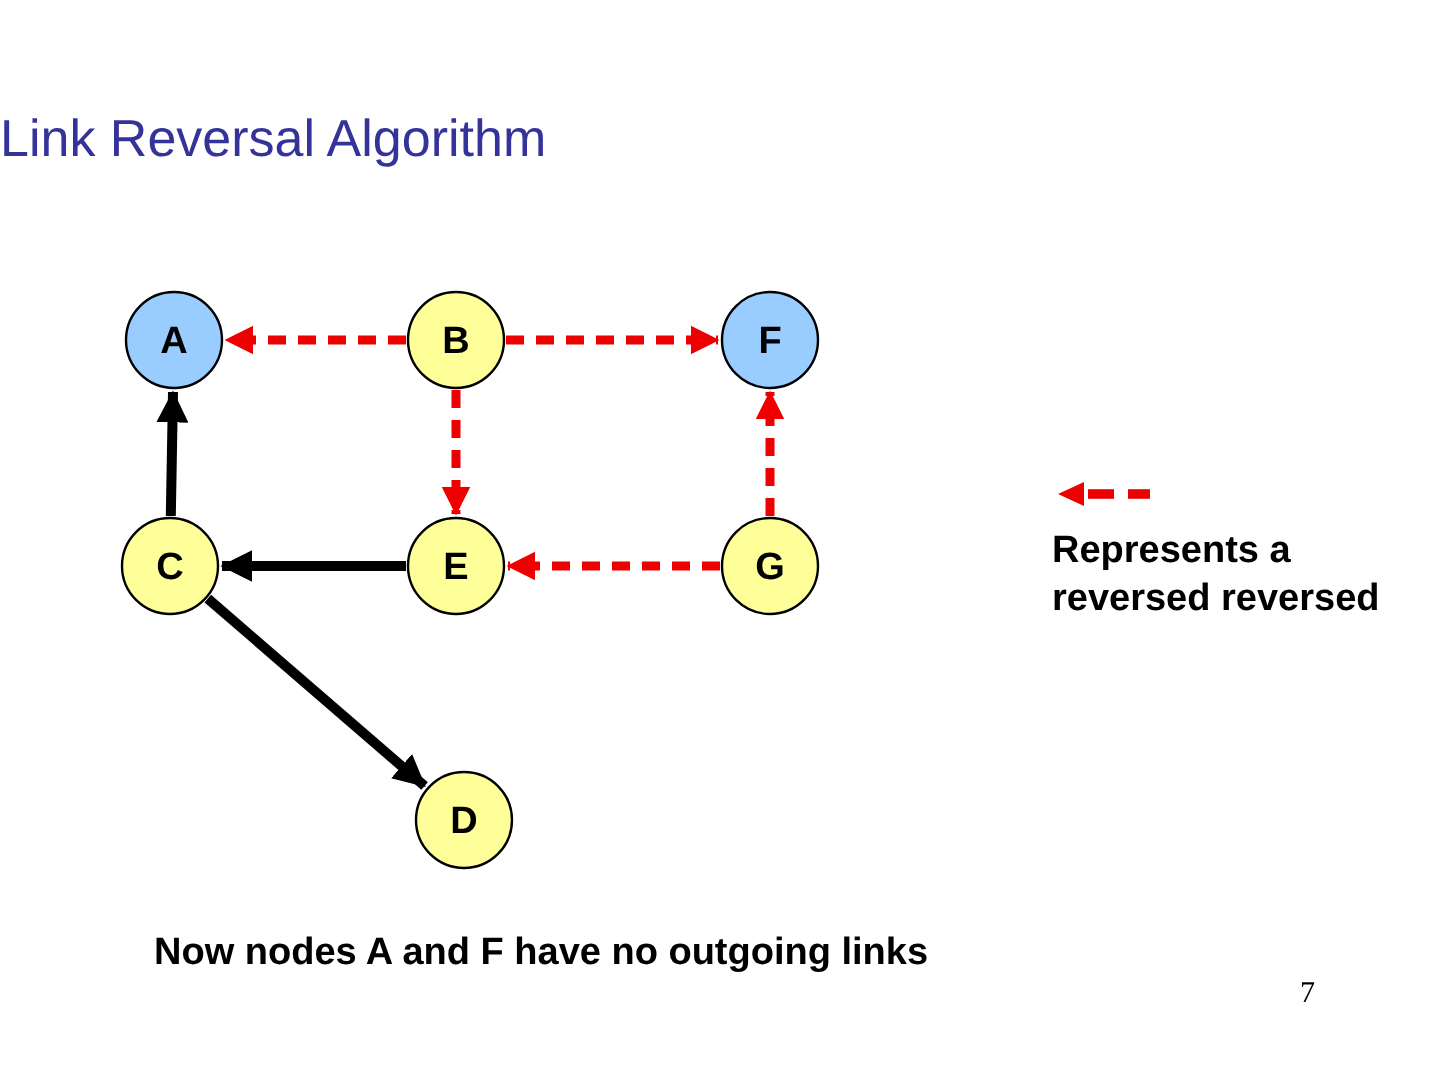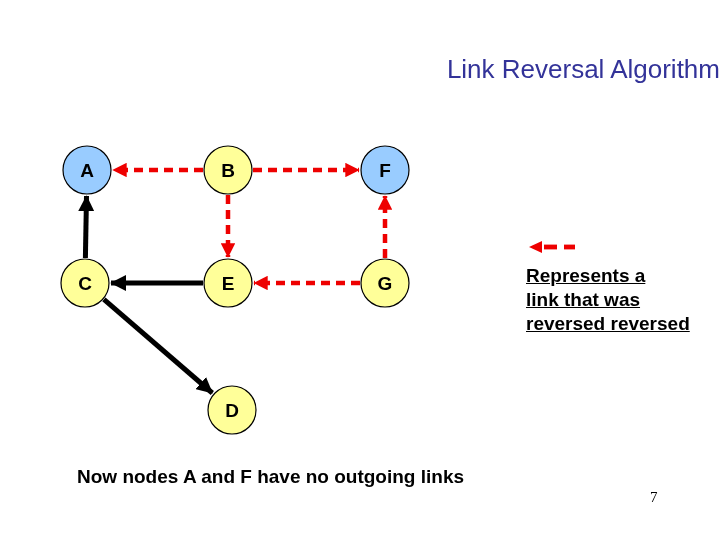--- a/index.html
+++ b/index.html
@@ -3,26 +3,26 @@
 <meta charset="utf-8">
 <style>
   html,body{margin:0;padding:0;}
   body{
     width:720px;height:540px;position:relative;overflow:hidden;
     background:#ffffff;
     font-family:"Liberation Sans", sans-serif;
   }
   .slide-title{
     position:absolute;top:54px;left:0;width:720px;
-    text-align:right;font-size:26px;font-weight:normal;
+    text-align:left;font-size:26px;font-weight:normal;
     letter-spacing:0px;
   }
   #graph-svg{position:absolute;left:0;top:0;}
   .legend{
-    position:absolute;left:526px;top:240px;width:190px;text-decoration:underline;
+    position:absolute;left:526px;top:240px;width:190px;
   }
   .legend-arrow{display:block;margin:0 0 10px 2px;}
   .legend-text{
     font-size:19px;font-weight:bold;color:#000000;line-height:24px;
   }
   .caption{
     position:absolute;left:77px;top:466px;
     font-size:19px;font-weight:bold;color:#000000;
     white-space:nowrap;
     text-align:center;
@@ -89,19 +89,18 @@
     </g>
   </svg>
 
 <div class="legend">
   <svg class="legend-arrow" width="48" height="14" viewBox="0 0 48 14">
     <path d="M14 1 L1 7 L14 13 z" fill="#EE0000"></path>
     <rect x="16" y="4.6" width="13" height="4.8" fill="#EE0000"></rect>
     <rect x="36" y="4.6" width="11" height="4.8" fill="#EE0000"></rect>
   </svg>
   <div class="legend-text">Represents a</div>
-  <div class="legend-text">link that was</div>
   <div class="legend-text">reversed reversed</div>
 </div>
 
 <div class="caption">Now nodes A and F have no outgoing links</div>
 
 <div class="page-number">7</div>
 
 </body></html>

